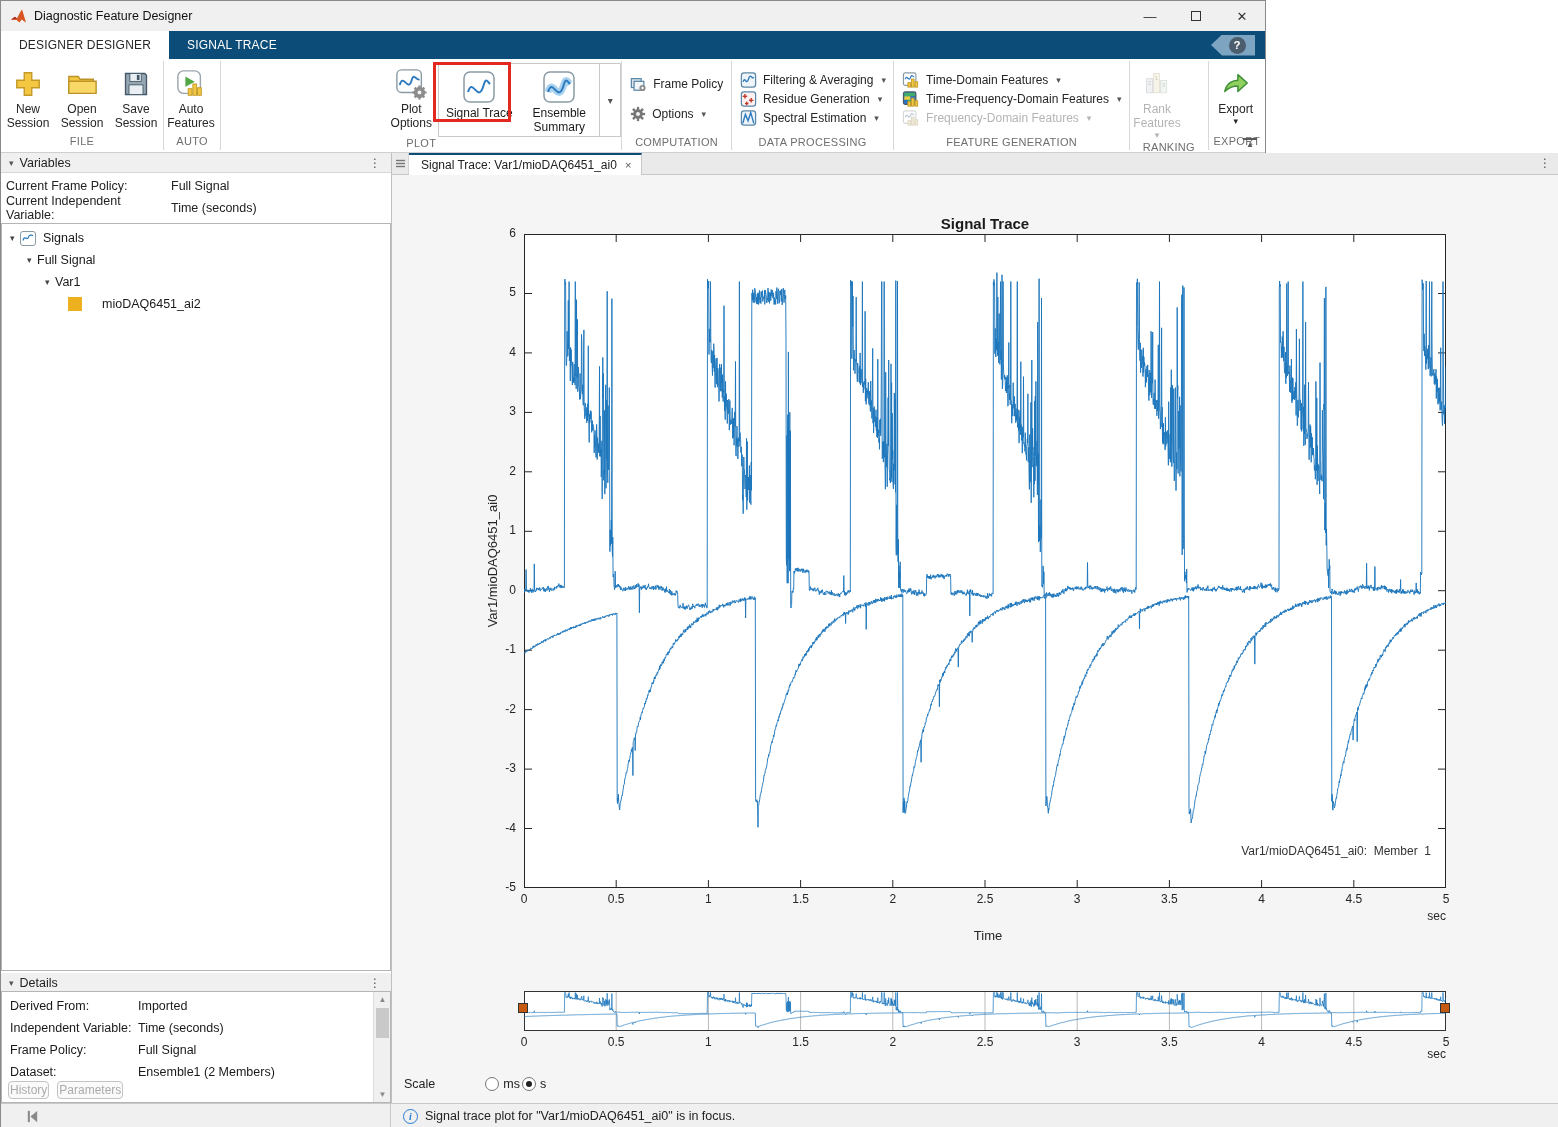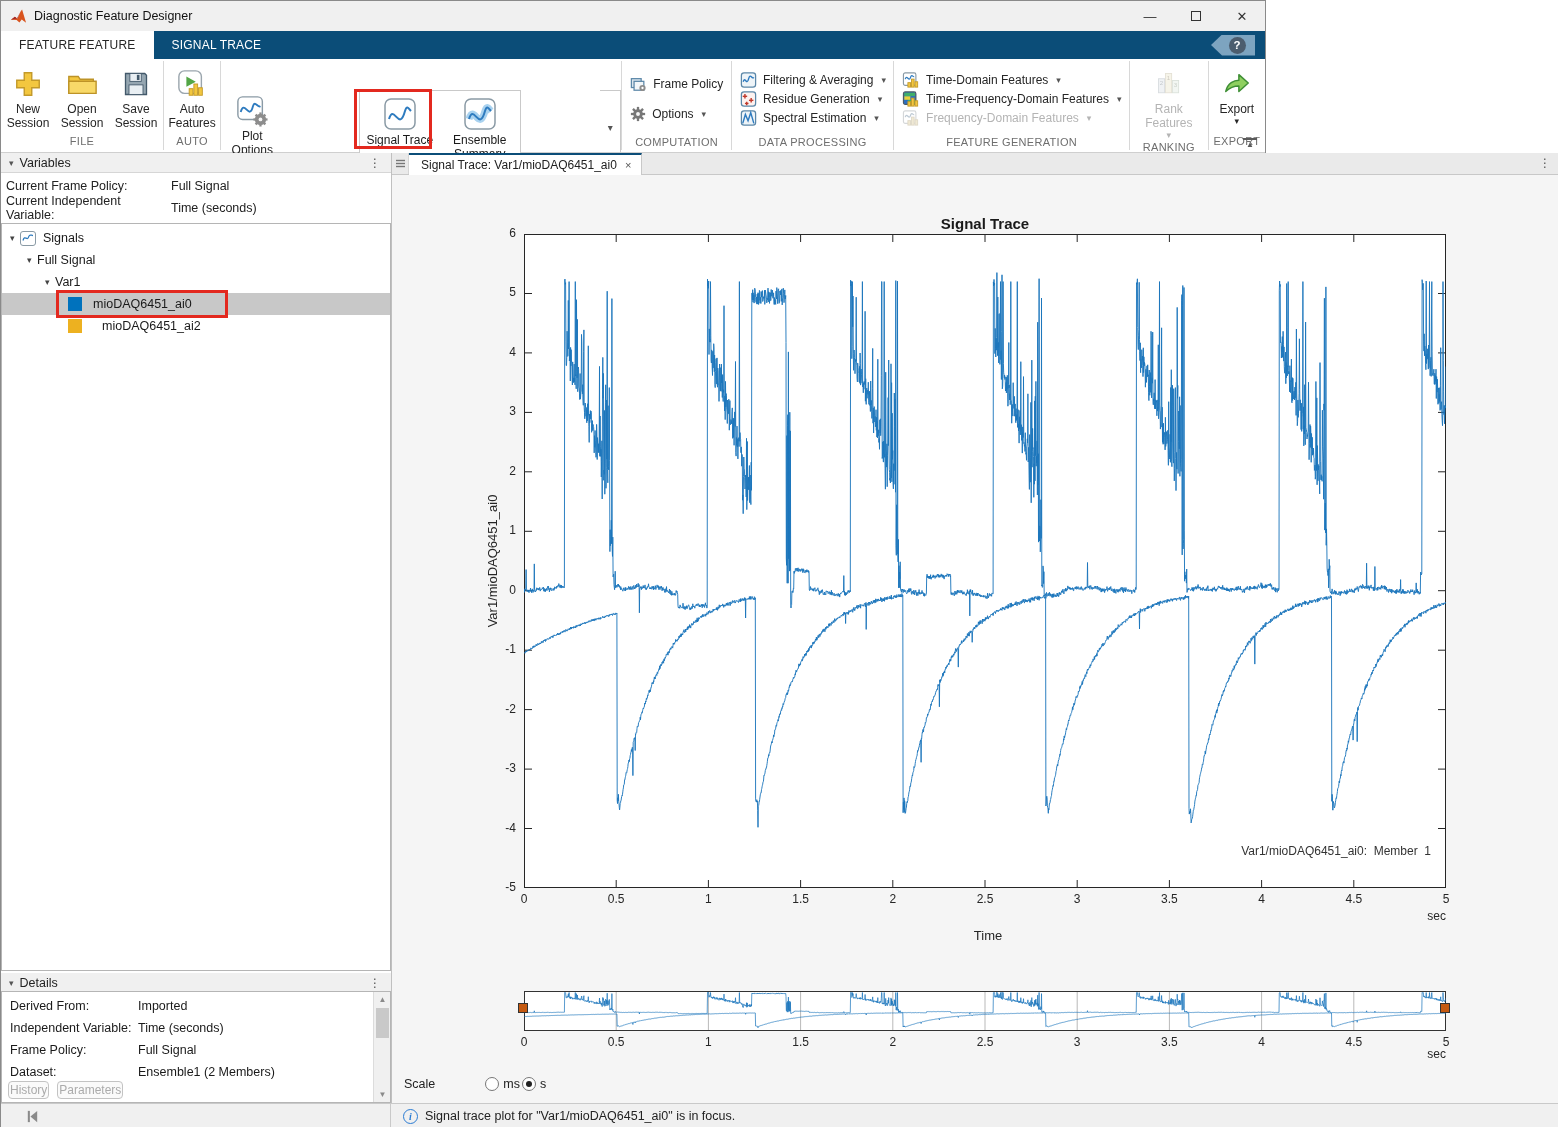--- a/index.html
+++ b/index.html
@@ -22,21 +22,21 @@
   .ts-tab.active { background:#fff; color:#262626; }
   .help-tag { position:absolute; right:10px; top:3.5px; width:44px; height:21px; background:#7da4c0;
     clip-path:polygon(0 50%, 11px 0, 100% 0, 100% 100%, 11px 100%); display:flex; align-items:center; justify-content:center; }
   .help-circle { width:17px; height:17px; border-radius:50%; background:#4c5d6e; color:#fff; font-size:11.5px; font-weight:bold;
     display:flex; align-items:center; justify-content:center; margin-left:8px; }
 
   
   .ribbon { position:absolute; left:0; top:58px; width:100%; height:94px; background:#fff;
     border-bottom:1px solid #cfcfcf; display:flex; }
   .rsec { display:flex; flex-direction:column; height:100%; }
-  .rsec .rbody { flex:1; display:flex; align-items:flex-start; justify-content:center; padding-top:3px; }
+  .rsec .rbody { flex:1; display:flex; align-items:flex-start; justify-content:flex-start; padding-top:3px; }
   .seclbl { height:17px; text-align:center; font-size:11px; color:#6e6e6e; letter-spacing:.3px; }
   .rsep { width:1px; background:#d8d8d8; margin:2px 0; }
   .bigbtn { width:54px; display:flex; flex-direction:column; align-items:center; padding-top:4px;
     background:none; border:none; font:inherit; font-size:12px; color:#262626; line-height:1.18; text-align:center; }
   .bigbtn .ic { height:36px; display:flex; align-items:center; justify-content:center; }
   .gallery { display:flex; border:1px solid #c9c9c9; height:74px; margin-top:1px; background:#fff; }
   .gal-item { width:80px; display:flex; flex-direction:column; align-items:center; padding-top:4px;
     font-size:12px; line-height:1.18; text-align:center; position:relative; }
   .gal-item .ic { height:38px; display:flex; align-items:center; justify-content:center; }
   .gal-drop { width:21px; border:1px solid #c9c9c9; border-left:none; height:74px; margin-top:1px;
@@ -137,21 +137,21 @@
       <div class="win-btn">
           <span class="max-glyph"></span>
         </div>
       <div class="win-btn">
           <span>✕</span>
         </div>
     </div>
   </div>
 
   <div class="tabstrip">
-    <div class="ts-tab active">FEATURE FEATURE</div>
+    <div class="ts-tab active">DESIGNER DESIGNER</div>
     <div class="ts-tab">SIGNAL TRACE</div>
     <div class="help-tag">
       <span class="help-circle">?</span>
     </div>
   </div>
 
   <div class="ribbon">
 
     <div class="rsec" style="width:164px">
       <div class="rbody">
@@ -201,21 +201,21 @@
               </svg>
           </span>
           <span>Auto Features</span>
         </button>
       </div>
       <div class="seclbl">AUTO</div>
     </div>
     <div class="rsep"></div>
 
     <div class="rsec" style="width:412px">
-      <div class="rbody" style="justify-content:space-between; padding-left:4px;margin-top:27px;">
+      <div class="rbody" style="justify-content:flex-end; padding-left:4px;">
         <button class="bigbtn">
           <span class="ic">
             <svg width="32" height="32" viewBox="0 0 34 34">
                 <rect x="2" y="2" width="26" height="24" rx="5" fill="#fff" stroke="#8a9aa5" stroke-width="1.5"></rect>
                 <path d="M5 18c4-14 9 10 13-6 2-7 5 2 8 0" fill="none" stroke="#2e7bbf" stroke-width="2"></path>
                 <circle cx="26" cy="26" r="6" fill="#8d8d8d"></circle>
                 <circle cx="26" cy="26" r="2.4" fill="#f5f5f5"></circle>
                 <g stroke="#8d8d8d" stroke-width="2.4">
                   <line x1="26" y1="18.5" x2="26" y2="33.5"></line>
                   <line x1="18.5" y1="26" x2="33.5" y2="26"></line>
@@ -442,25 +442,20 @@
           </span>
           <span>Signals</span>
         </div>
         <div class="trow" style="padding-left:25px;">
           <span class="tri">▾</span>
           <span>Full Signal</span>
         </div>
         <div class="trow" style="padding-left:43px;">
           <span class="tri">▾</span>
           <span>Var1</span>
-        </div>
-        <div class="trow sel" style="padding-left:66px;">
-          <span class="swatch" style="background: rgb(0, 114, 189);"></span>
-          <span>mioDAQ6451_ai0</span>
-          <div class="redbox"></div>
         </div>
         <div class="trow" style="padding-left:66px;gap:9px;">
           <span class="swatch" style="background: rgb(237, 177, 32);"></span>
           <span>mioDAQ6451_ai2</span>
         </div>
       </div>
 
       <div class="panel-hdr" style="top:820px">
         <span class="tri">▾</span>
         <span>Details</span>

